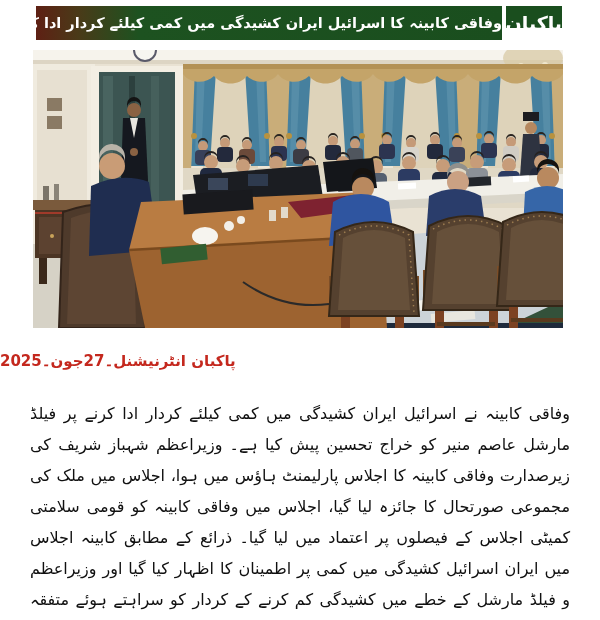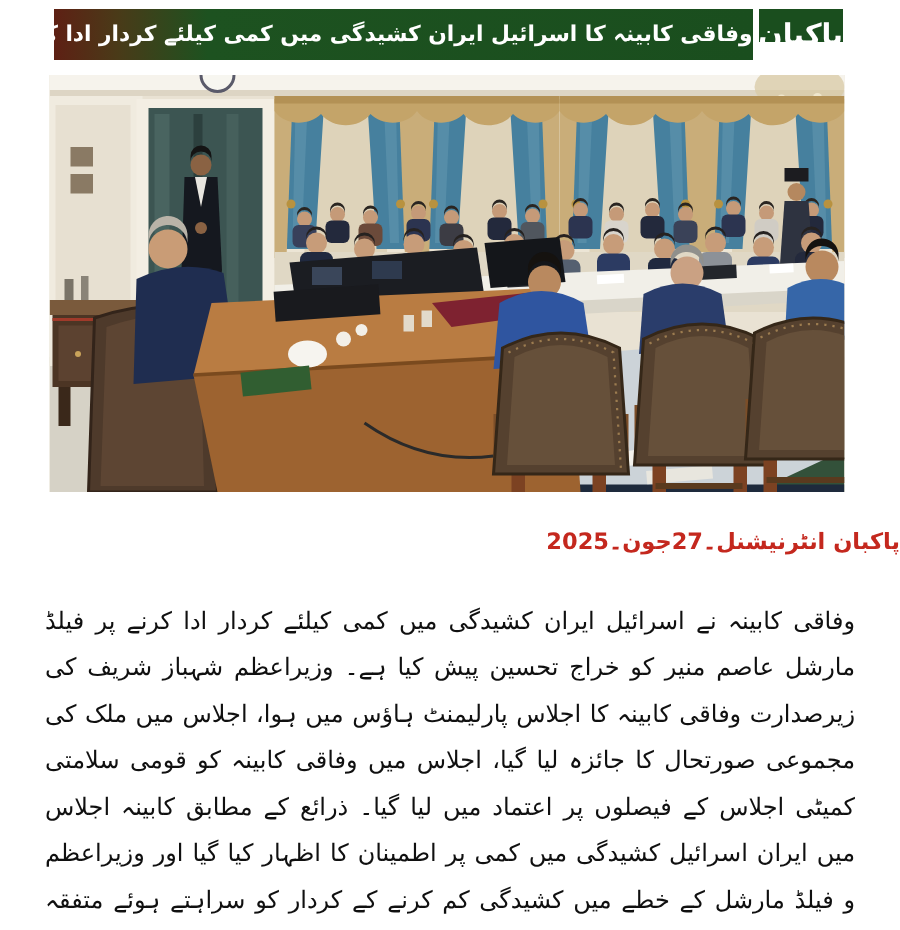--- a/index.html
+++ b/index.html
@@ -23,21 +23,21 @@
   
   .photo{position:absolute;top:50px;left:33px;width:530px;height:278px;overflow:hidden;background:#e9e2d3;}
   .photo svg{display:block;}
   .file-photo-label{
     position:absolute;top:6px;left:36px;
     font-family:"Liberation Sans",sans-serif;font-weight:bold;font-size:14px;
     letter-spacing:1.5px;color:#1d1d1d;
   }
   
   .dateline{
-    position:absolute;top:352px;left:0;width:600px;text-align:right;
+    position:absolute;top:352px;left:0;width:600px;text-align:left;
     color:#c4281e;font-size:15px;font-weight:bold;direction:rtl;
   }
   
   .article{
     position:absolute;top:398px;left:30px;width:540px;
     direction:rtl;text-align:justify;font-size:16px;line-height:31px;color:#101010;
   }
 </style>
 </head>
 <body>

